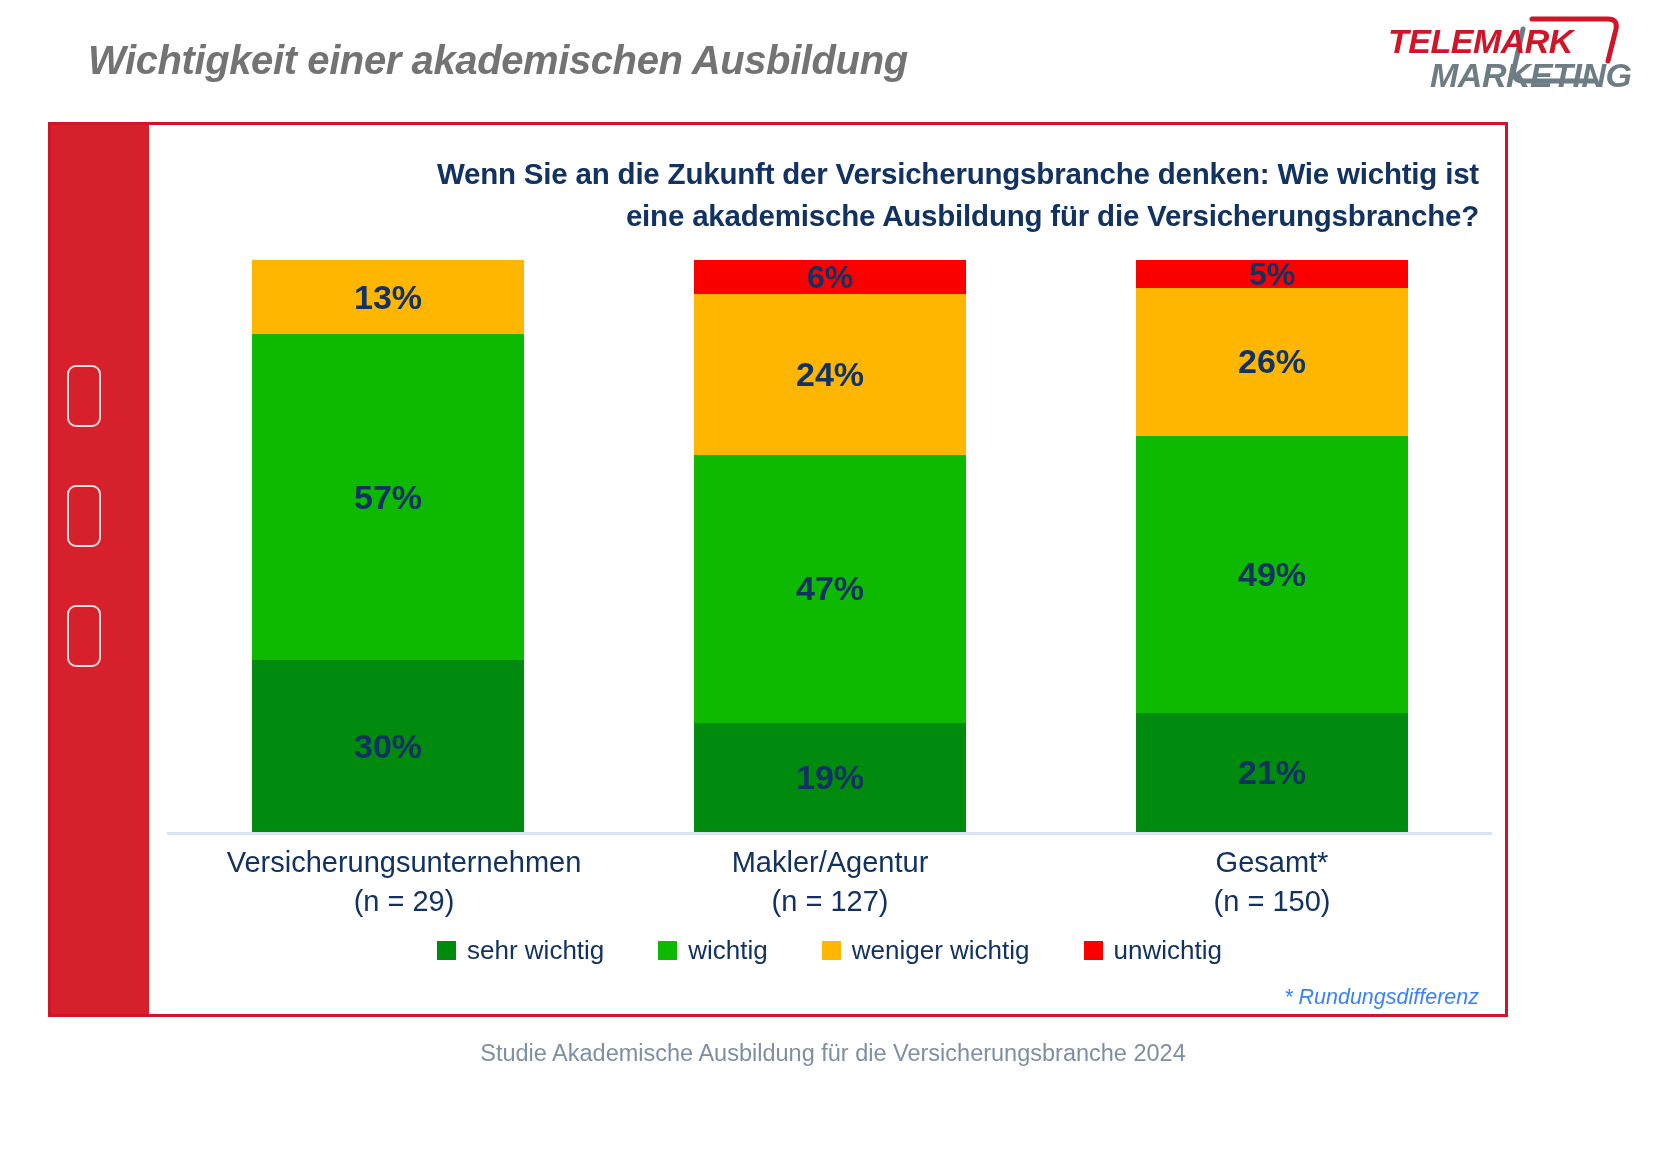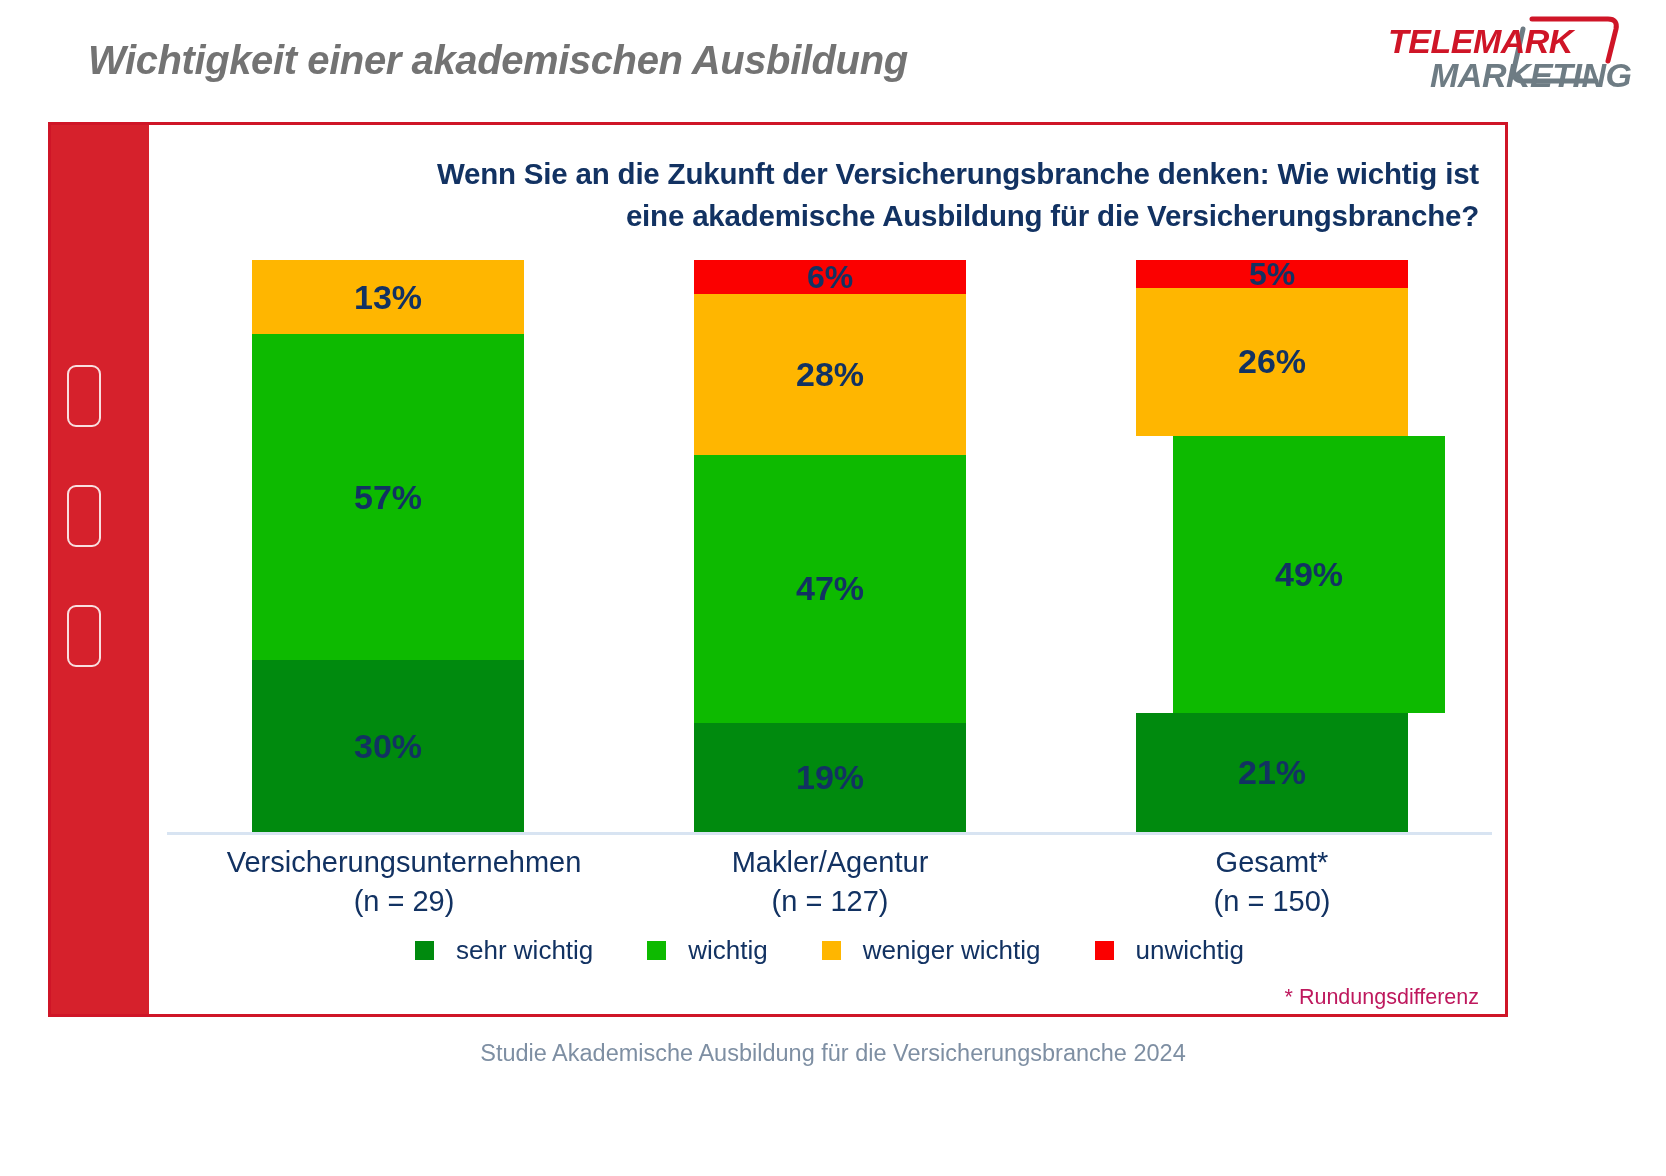--- a/index.html
+++ b/index.html
@@ -183,37 +183,38 @@
     top: 810px;
     width: 1325px;
     display: flex;
     justify-content: center;
     align-items: center;
     gap: 54px;
   }
   .legend-item {
     display: flex;
     align-items: center;
-    gap: 22px;
+    gap: 11px;
     color: #123262;
     font-size: 26px;
   }
   .swatch {
     width: 19px;
     height: 19px;
     display: inline-block;
     flex: none;
   }
 
   .footnote {
     position: absolute;
     right: 26px;
     top: 860px;
-    color: #be185d;
+    color: #3b82f6;
     font-size: 21.5px;
+    font-style: italic;
   }
 
   
   .footer {
     position: absolute;
     left: 0;
     top: 1040px;
     width: 1666px;
     text-align: center;
     color: #7e8fa3;
@@ -270,31 +271,31 @@
 
           <div class="seg" style="height: 13%; background: rgb(255, 182, 0);">13%</div>
           <div class="seg" style="height: 57%; background: rgb(13, 186, 0);">57%</div>
           <div class="seg" style="height: 30%; background: rgb(0, 138, 14);">30%</div>
         </div>
       </div>
 
       <div class="bar-group" style="left:442px; width:442px;">
         <div class="bar-stack">
           <div class="seg small" style="height: 6%; background: rgb(251, 0, 0);">6%</div>
-          <div class="seg" style="height: 28%; background: rgb(255, 182, 0);">28%</div>
+          <div class="seg" style="height: 28%; background: rgb(255, 182, 0);">24%</div>
           <div class="seg" style="height: 47%; background: rgb(13, 186, 0);">47%</div>
           <div class="seg" style="height: 19%; background: rgb(0, 138, 14);">19%</div>
         </div>
       </div>
 
       <div class="bar-group" style="left:884px; width:442px;">
         <div class="bar-stack">
           <div class="seg small" style="height: 5%; background: rgb(251, 0, 0);">5%</div>
           <div class="seg" style="height: 26%; background: rgb(255, 182, 0);">26%</div>
-          <div class="seg" style="height: 49%; background: rgb(13, 186, 0); margin-left: 37px;">49%</div>
+          <div class="seg" style="height: 49%; background: rgb(13, 186, 0);">49%</div>
           <div class="seg" style="height: 21%; background: rgb(0, 138, 14);">21%</div>
         </div>
       </div>
     </div>
 
     <div class="cat-labels">
       <div class="cat" style="left:16px; width:442px;">
         <span>Versicherungsunternehmen</span>
         <span class="n">(n = 29)</span>
       </div>

